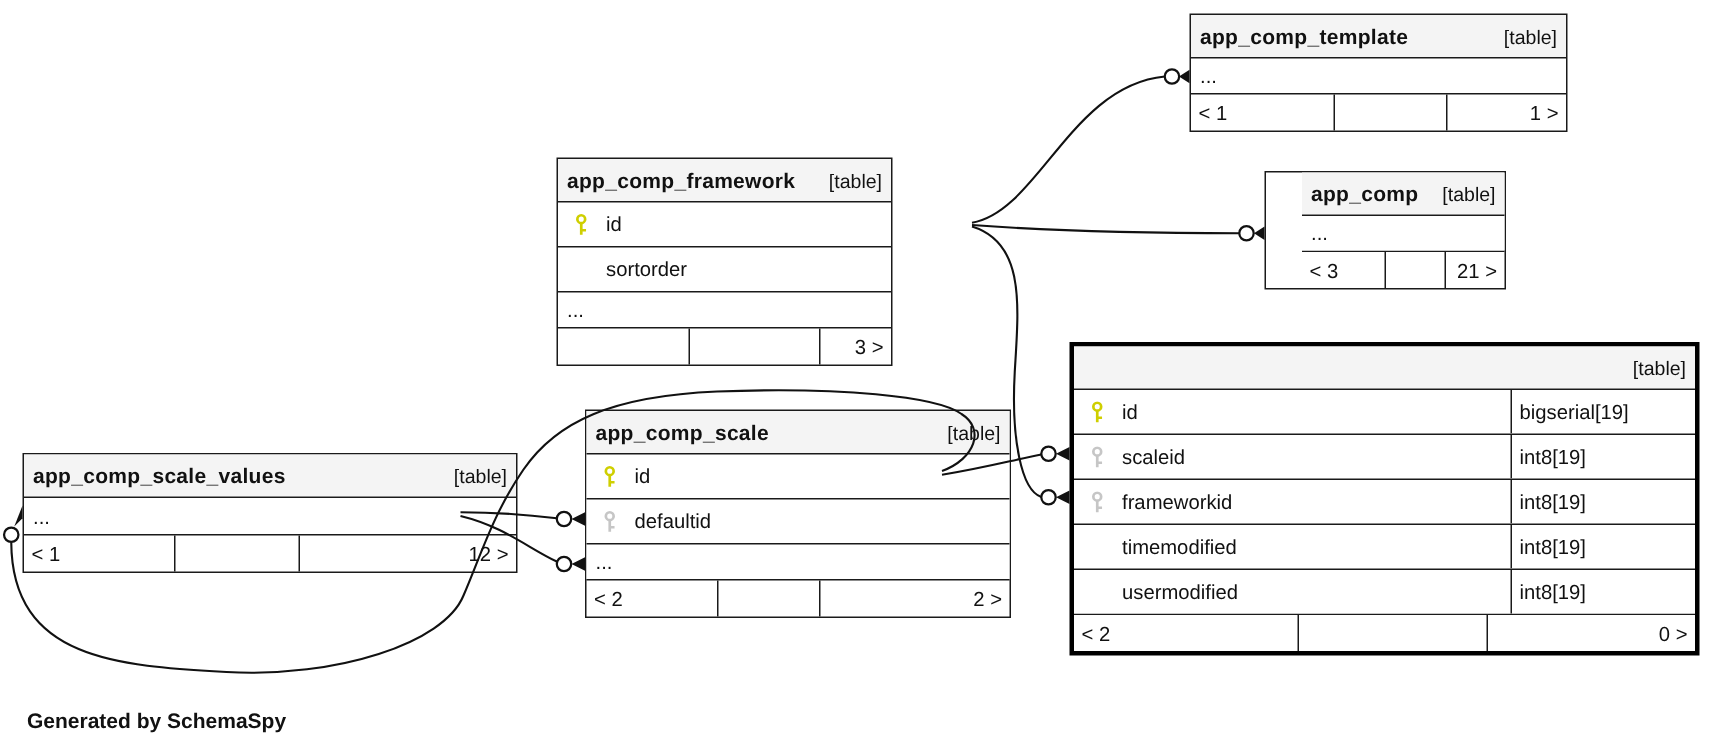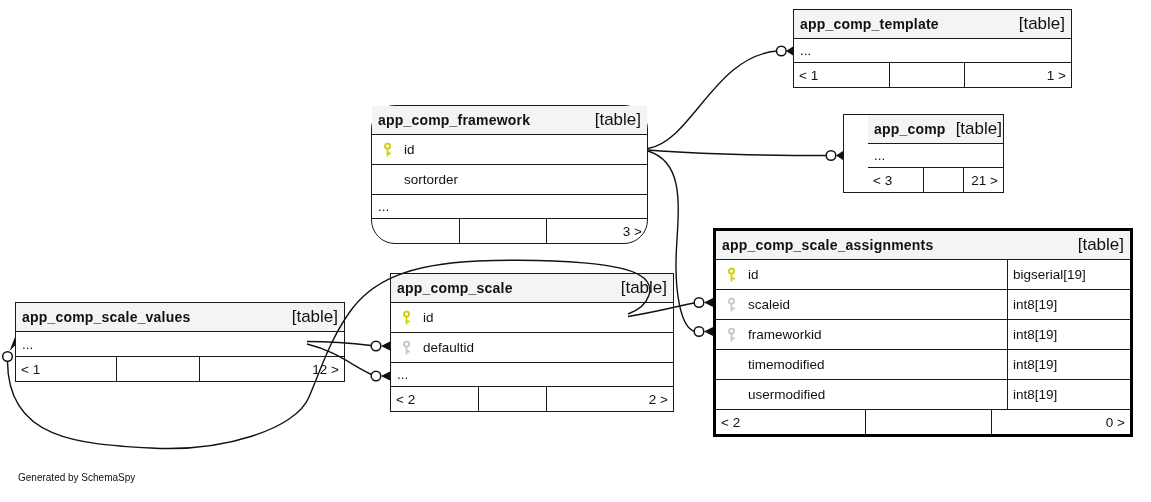--- a/index.html
+++ b/index.html
@@ -10,21 +10,21 @@
   .table{
     position:absolute;background:#fff;border:1.6px solid #1a1a1a;
     box-sizing:border-box;z-index:1;cursor:pointer;
   }
   .table.highlight{border:3px solid #000;}
   .thead{
     height:28px;background:#f4f4f4;display:flex;align-items:center;
     box-sizing:border-box;padding:0 6px;
   }
   .tname{font-weight:bold;font-size:14px;letter-spacing:.2px;white-space:nowrap;}
-  .tbadge{margin-left:auto;font-size:17px;padding-left:10px;white-space:nowrap;}
+  .tbadge{margin-left:auto;font-size:13px;padding-left:10px;white-space:nowrap;}
   .trow{
     position:relative;height:30px;display:flex;align-items:center;
     border-top:1.6px solid #1a1a1a;box-sizing:border-box;padding-left:32px;
     font-size:13.5px;background:#fff;
   }
   .trow.collapsed{height:24px;padding-left:6px;}
   .kicon{position:absolute;left:10px;top:50%;transform:translateY(-50%);line-height:0;}
   .kicon.pk{color:#cfcf00;}
   .kicon.fk{color:#c6c6c6;}
   .ctype{
@@ -36,21 +36,21 @@
     display:grid;height:25px;border-top:1.6px solid #1a1a1a;
     box-sizing:border-box;font-size:13.5px;
   }
   .fcell{display:flex;align-items:center;padding:0 5px;box-sizing:border-box;overflow:hidden;}
   .fcell.mid,.fcell.right{border-left:1.6px solid #1a1a1a;}
   .fcell.right{justify-content:flex-end;}
   #edges{position:absolute;inset:0;z-index:2;pointer-events:none;}
   #edges path.wire{fill:none;stroke:#111;stroke-width:1.4px;}
   #edges circle{fill:#fff;stroke:#111;stroke-width:1.5px;}
   #edges polygon{fill:#111;stroke:none;}
-  #credit{position:absolute;left:18px;top:472px;font-size:10px;color:#111;}
+  #credit{position:absolute;left:18px;top:472px;font-size:14px;color:#111;font-weight:bold;}
 </style>
 </head>
 <body>
 
 <div id="canvas">
 
   <svg id="edges" width="1151" height="502" viewBox="0 0 1151 502">
 
     <path class="wire" d="M 648,148.5 C 692,141 714,57 776.5,51"></path>
     <circle cx="781.3" cy="51" r="4.8"></circle>
@@ -74,21 +74,21 @@
 
     <path class="wire" d="M 307,344 C 336,351 353,366 371.5,374.5"></path>
     <circle cx="376" cy="376" r="4.8"></circle>
     <polygon points="390,371.5 390,380.5 381,376"></polygon>
 
     <path class="wire" d="M 628,314 C 650,306 657,286 641,276 C 624,264 560,258 478,261 C 408,264 371,281 349,313 C 329,342 321,369 309,397 C 296,429 224,452 151,448 C 79,444 8,440 7.5,361.5"></path>
     <circle cx="7.5" cy="356.5" r="4.8"></circle>
     <polygon points="15,337 15,345.5 9.5,351"></polygon>
   </svg>
 
-  <div class="table" style="left:371px;top:105px;width:277px;border-radius:24px;">
+  <div class="table" style="left:371px;top:105px;width:224px;">
     <div class="thead">
       <span class="tname">app_comp_framework</span>
       <span class="tbadge">[table]</span>
     </div>
     <div class="trow">
       <span class="kicon pk">
         <svg width="11" height="15" viewBox="0 0 11 15">
             <circle cx="5.5" cy="3.6" r="2.6" fill="none" stroke="currentColor" stroke-width="1.8"></circle>
             <path d="M5.5 6.2 V14 M5.5 11h3.2" fill="none" stroke="currentColor" stroke-width="1.8"></path>
           </svg>
@@ -101,21 +101,21 @@
     <div class="trow collapsed">
       <span>...</span>
     </div>
     <div class="tfoot" style="grid-template-columns:87px 87px auto;">
       <span class="fcell left"></span>
       <span class="fcell mid"></span>
       <span class="fcell right">3 &gt;</span>
     </div>
   </div>
 
-  <div class="table" style="left:793px;top:9px;width:279px;">
+  <div class="table" style="left:793px;top:9px;width:252px;">
     <div class="thead">
       <span class="tname">app_comp_template</span>
       <span class="tbadge">[table]</span>
     </div>
     <div class="trow collapsed">
       <span>...</span>
     </div>
     <div class="tfoot" style="grid-template-columns:95px 75px auto;">
       <span class="fcell left">&lt; 1</span>
       <span class="fcell mid"></span>
@@ -133,21 +133,20 @@
     </div>
     <div class="tfoot" style="grid-template-columns:55px 40px auto;">
       <span class="fcell left">&lt; 3</span>
       <span class="fcell mid"></span>
       <span class="fcell right">21 &gt;</span>
     </div>
   </div>
 
   <div class="table highlight" style="left:713px;top:228px;width:420px;">
     <div class="thead">
-      <span class="tname">app_comp_scale_assignments</span>
       <span class="tbadge">[table]</span>
     </div>
     <div class="trow">
       <span class="kicon pk">
         <svg width="11" height="15" viewBox="0 0 11 15">
             <circle cx="5.5" cy="3.6" r="2.6" fill="none" stroke="currentColor" stroke-width="1.8"></circle>
             <path d="M5.5 6.2 V14 M5.5 11h3.2" fill="none" stroke="currentColor" stroke-width="1.8"></path>
           </svg>
       </span>
       <span>id</span>

